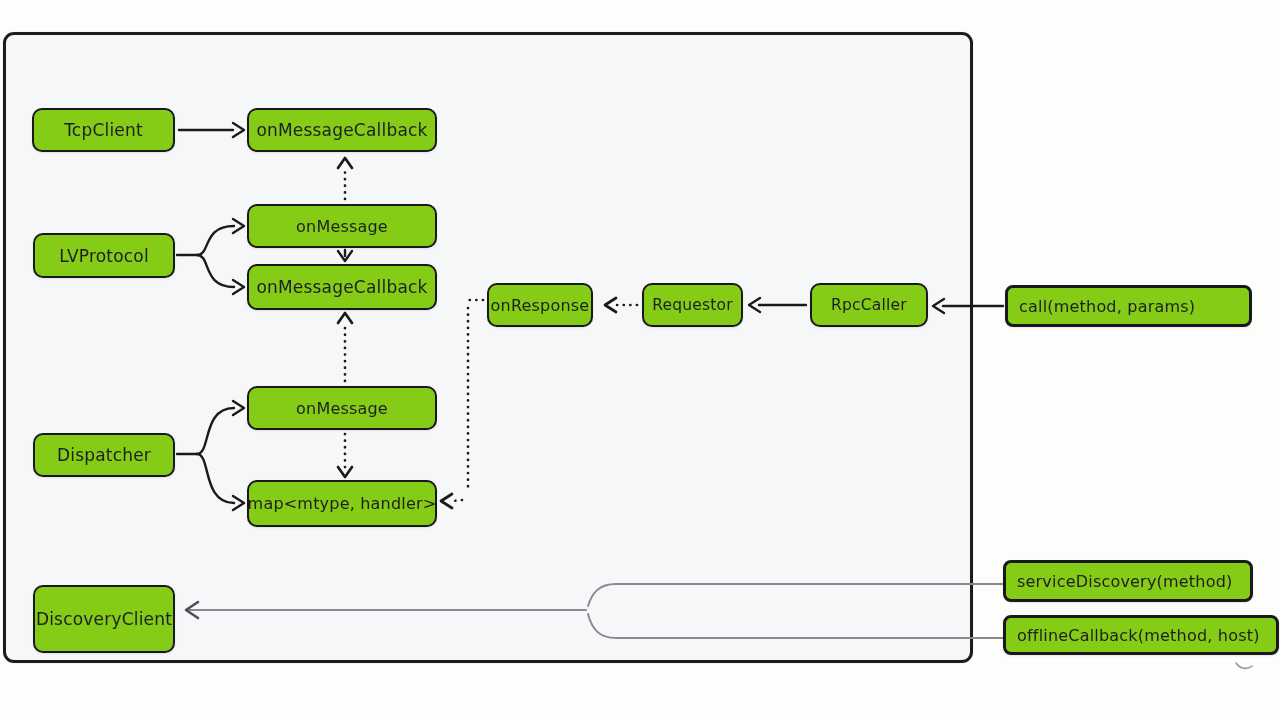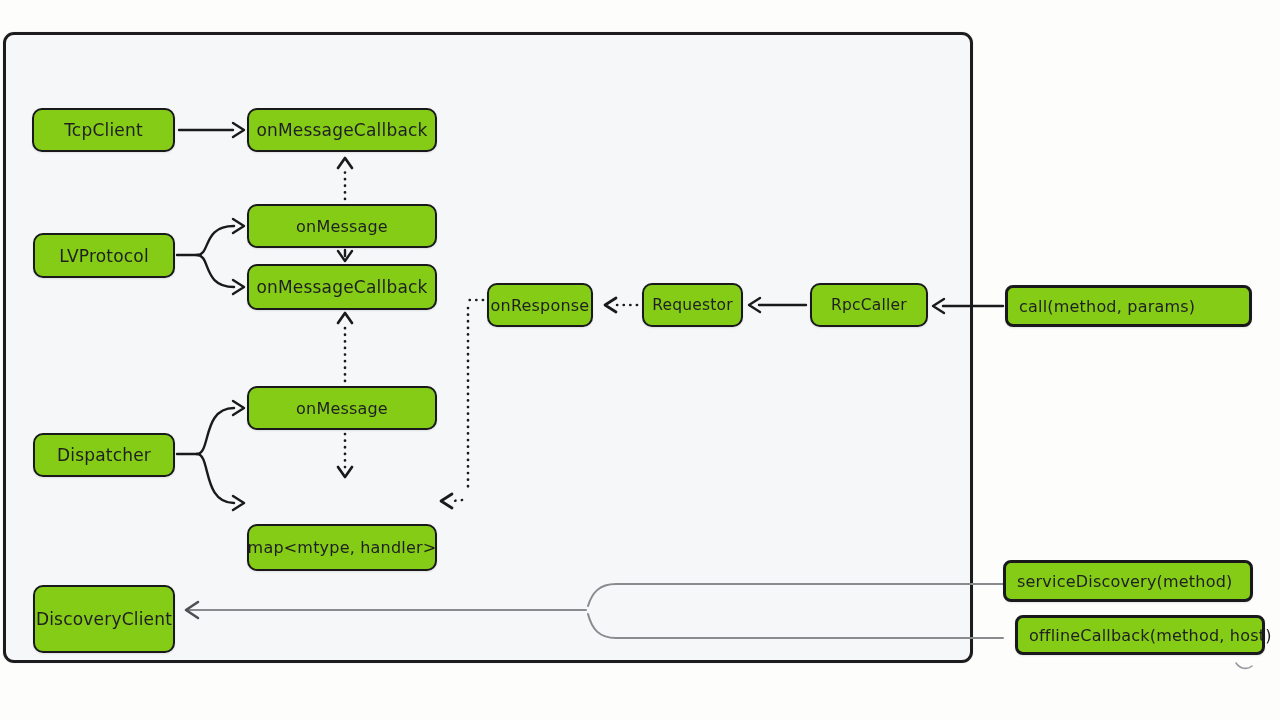--- a/index.html
+++ b/index.html
@@ -28,28 +28,28 @@
   .node.small{font-size:16px;}
   .node.leftalign{justify-content:flex-start;padding-left:11px;font-size:16px;border-width:3px;border-radius:8px;}
   
   #n-tcpclient        {left:32px;  top:108px; width:143px; height:44px;}
   #n-omc-top          {left:247px; top:108px; width:190px; height:44px;}
   #n-lvprotocol       {left:33px;  top:233px; width:142px; height:45px;}
   #n-onmessage-lv     {left:247px; top:204px; width:190px; height:44px;}
   #n-omc-lv           {left:247px; top:264px; width:190px; height:46px;}
   #n-dispatcher       {left:33px;  top:433px; width:142px; height:44px;}
   #n-onmessage-disp   {left:247px; top:386px; width:190px; height:44px;}
-  #n-map              {left:247px; top:480px; width:190px; height:47px;margin-top:44px;}
+  #n-map              {left:247px; top:480px; width:190px; height:47px;}
   #n-onresponse       {left:487px; top:283px; width:106px; height:44px;font-size:16px;}
   #n-requestor        {left:642px; top:283px; width:101px; height:44px;font-size:15.5px;}
   #n-rpccaller        {left:810px; top:283px; width:118px; height:44px;font-size:15.5px;}
   #n-call             {left:1005px;top:285px; width:247px; height:42px;}
   #n-discoveryclient  {left:33px;  top:585px; width:142px; height:68px;}
   #n-servicediscovery {left:1003px;top:560px; width:250px; height:42px;}
-  #n-offlinecallback  {left:1003px;top:615px; width:250px; height:40px;margin-left:12px;}
+  #n-offlinecallback  {left:1003px;top:615px; width:276px; height:40px;}
 </style>
 </head>
 <body>
 
 <div class="stage">
 
   <div class="panel"></div>
 
   <svg class="wires" width="1280" height="720" viewBox="0 0 1280 720">
 

